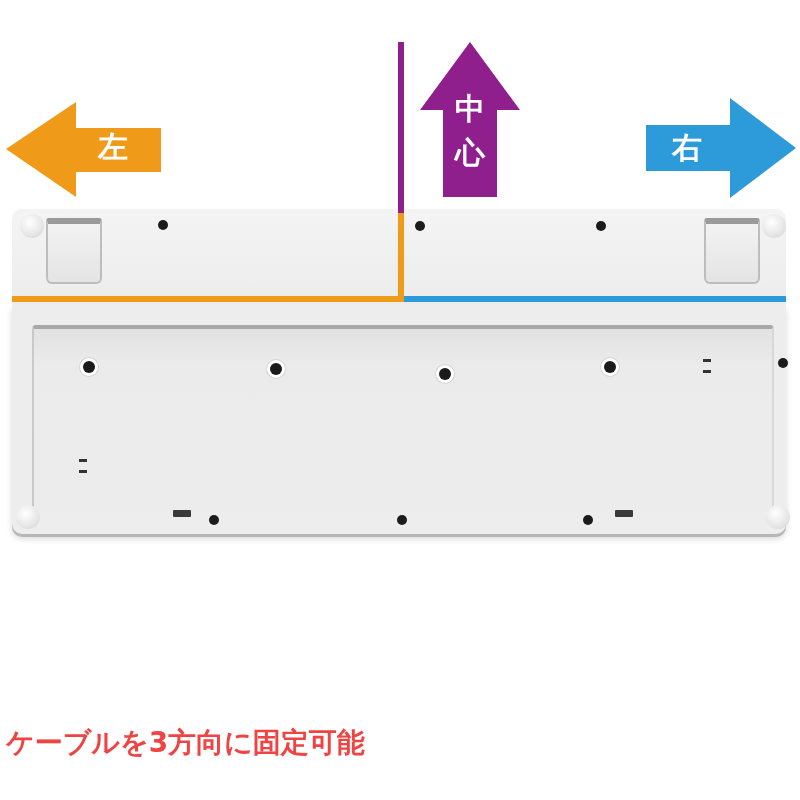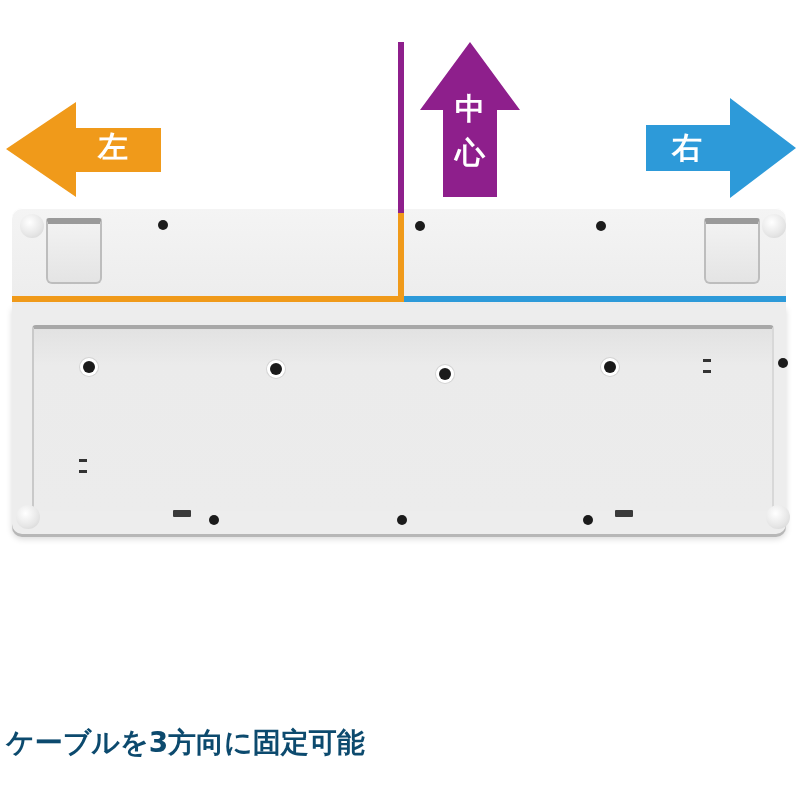--- a/index.html
+++ b/index.html
@@ -34,21 +34,21 @@
     .line-orange-h { left: 12px; top: 296px; width: 390px; height: 6px; background: #f09a1a; }
     .line-orange-v { left: 398px; top: 213px; width: 6px; height: 89px; background: #f09a1a; }
     .line-blue-h { left: 404px; top: 296px; width: 382px; height: 6px; background: #2d9ad9; }
     .line-purple-v { left: 398px; top: 42px; width: 6px; height: 172px; background: #8e1f8c; }
 
     
     .arrow svg { display: block; }
     .arrow-label { position: absolute; color: #ffffff; font-size: 30px; font-weight: bold;
                    line-height: 1; }
 
-    .caption { left: 6px; top: 724px; font-size: 28px; font-weight: bold; color: #0c4a6e;
+    .caption { left: 6px; top: 724px; font-size: 28px; font-weight: bold; color: #ef4444;
                letter-spacing: 0px; white-space: nowrap; }
   </style>
 </head>
 <body>
 
 <div class="abs arrow" style="left:6px; top:102px;">
   <svg width="160" height="95" viewBox="0 0 160 95">
     <polygon points="0,47 70,0 70,26 155,26 155,70 70,70 70,95" fill="#f09a1a"></polygon>
   </svg>
   <span class="arrow-label" style="left:92px; top:30px;">左</span>

